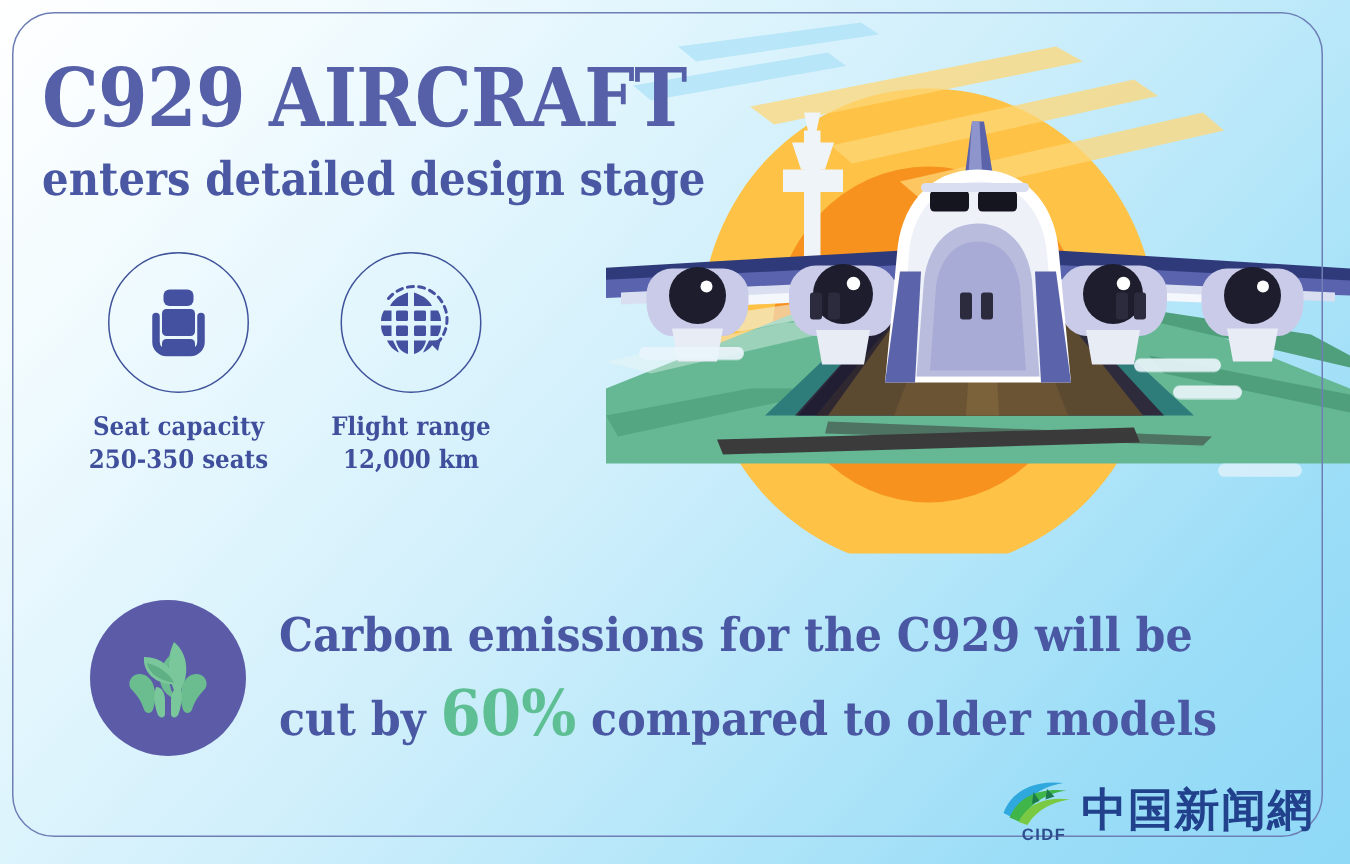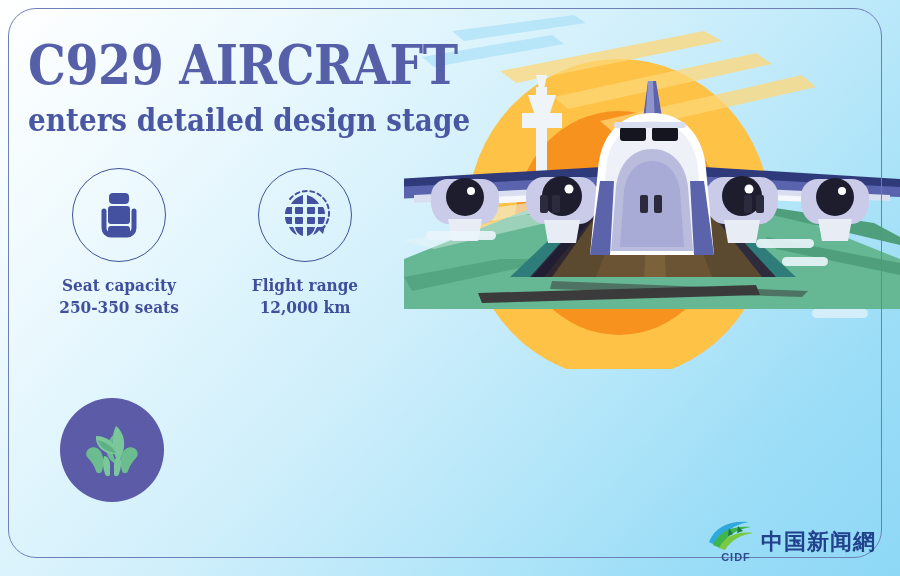--- a/index.html
+++ b/index.html
@@ -33,21 +33,21 @@
   }
   .subtitle{
     font-family:"DejaVu Serif", serif;
     font-weight:700;font-size:31px;line-height:40px;
     color:#4a58a4;margin-top:6px;
     transform:scaleX(.9);transform-origin:left center;
     white-space:nowrap;
   }
 
   
-  .stats{position:absolute;left:52px;top:168px;width:330px;z-index:5;display:flex;gap:52px;}
+  .stats{position:absolute;left:52px;top:168px;width:330px;z-index:5;display:flex;gap:21px;}
   .stat{width:134px;text-align:center;}
   .stat .ring{
     width:92px;height:92px;margin:0 auto;border-radius:50%;
     border:1.8px solid #3f539b;display:flex;align-items:center;justify-content:center;
   }
   .stat .cap{
     margin-top:12px;font-family:"DejaVu Serif", serif;font-weight:700;
     font-size:17px;line-height:22px;color:#3f4f9c;
     transform:scaleX(.9);transform-origin:center top;white-space:nowrap;
   }
@@ -68,21 +68,21 @@
 
   
   .logo{position:absolute;right:24px;bottom:14px;z-index:7;display:flex;align-items:flex-end;}
   .logo .mark{position:relative;width:56px;height:44px;}
   .logo .cidf{
     position:absolute;left:6px;bottom:-1px;width:50px;text-align:center;
     font-family:"Liberation Sans", sans-serif;font-size:11px;font-weight:700;
     letter-spacing:1px;color:#2e4d8e;
   }
   .logo .cn{
-    font-family:"DejaVu Serif", serif;font-weight:700;font-size:22px;
+    font-family:"DejaVu Serif", serif;font-weight:700;font-size:30px;
     line-height:32px;color:#21418c;letter-spacing:1px;padding-bottom:5px;
   }
 </style>
 </head>
 <body>
 
 <div id="stage">
 
   <div class="art">
     <svg width="496" height="360" viewBox="0 0 496 360" xmlns="http://www.w3.org/2000/svg">
@@ -274,20 +274,24 @@
         <path d="M38,20 c-3,11 -2,22 3,30 c-10,-3 -16,-17 -3,-30 z" fill="#6bbd90"></path>
         <path d="M20,22 c12,0 20,8 21,18 c-12,1 -22,-7 -21,-18 z" fill="#7ac79b"></path>
         <path d="M22,26 c8,2 15,7 18,13 c-9,-1 -17,-6 -18,-13 z" fill="#5fb084"></path>
 
         <path d="M14,34 c5,-2 10,1 12,6 c2,5 2,11 0,17 c-1,3 -5,3 -6,0 c-2,-6 -5,-10 -8,-13 c-3,-3 -2,-8 2,-10 z" fill="#6bbd90"></path>
         <path d="M58,34 c-5,-2 -10,1 -12,6 c-2,5 -2,11 0,17 c1,3 5,3 6,0 c2,-6 5,-10 8,-13 c3,-3 2,-8 -2,-10 z" fill="#6bbd90"></path>
         <path d="M28,42 c4,0 6,4 6,9 v9 c0,3 -4,3 -5,0 c-2,-6 -3,-12 -1,-18 z" fill="#7ac79b"></path>
         <path d="M44,42 c-4,0 -6,4 -6,9 v9 c0,3 4,3 5,0 c2,-6 3,-12 1,-18 z" fill="#7ac79b"></path>
       </svg>
     </div>
+    <div class="lines">
+      <div class="cline">Carbon emissions for the C929 will be</div>
+      <div class="cline"><span>cut by</span> <span class="pct">60%</span> <span>compared to older models</span></div>
+    </div>
   </div>
 
   <div class="logo">
     <div class="mark">
       <svg width="56" height="34" viewBox="0 0 56 34">
         <path d="M4,24 C10,8 26,2 44,4 C30,6 18,14 12,28 z" fill="#2fa8dd"></path>
         <path d="M8,27 C14,13 28,7 46,9 C32,11 21,18 15,30 z" fill="#3fb54a"></path>
         <path d="M14,30 C20,18 32,13 48,15 C36,17 26,22 20,32 z" fill="#7ac943"></path>
         <path d="M24,10 l4,6 l-5,2 z" fill="#1d7a4a"></path>
         <path d="M33,8 l5,5 l-6,2 z" fill="#1d7a4a"></path>

